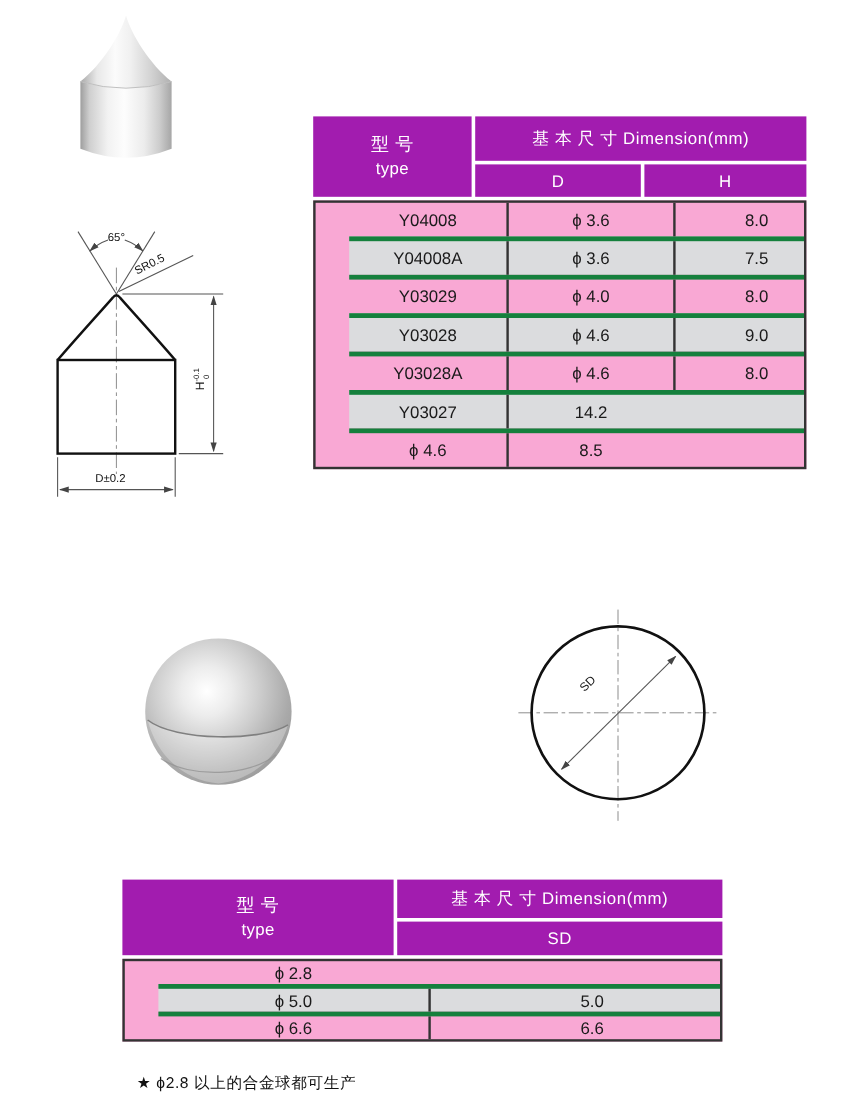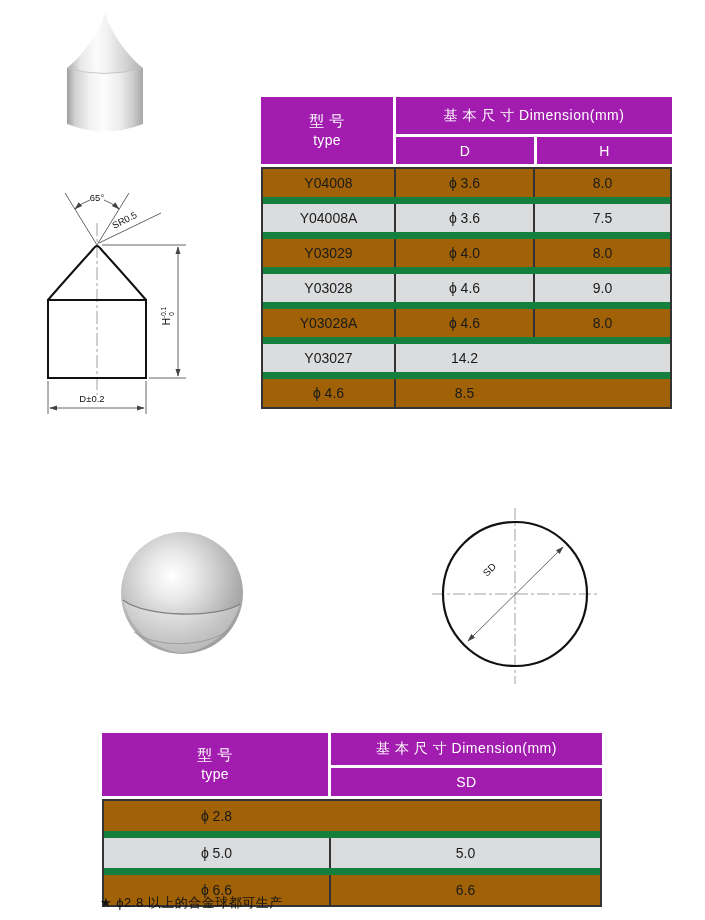--- a/index.html
+++ b/index.html
@@ -12,45 +12,45 @@
 
   
   .thead{display:grid;gap:3px;}
   .hcell{
     background:#a21caf;color:#ffffff;display:flex;align-items:center;justify-content:center;
     font-size:14px;letter-spacing:0.5px;
   }
   .hcell.type{flex-direction:column;line-height:1.35;grid-row:1/3;grid-column:1;}
   .hcell .cn{font-size:15px;}
   .hcell .en{font-size:14px;letter-spacing:0.3px;}
-  .tbody{border:2px solid #333;margin-top:3px;background:#a16207;}
+  .tbody{border:2px solid #333;margin-top:3px;background:#f9a8d4;padding-left:28px;}
   .trow{display:grid;}
-  .trow + .trow{border-top:7px solid #15803d;text-align:center;}
+  .trow + .trow{border-top:4px solid #15803d;text-align:center;}
   .trow.gray{background:#dbdcde;}
   .tcell{
     display:flex;align-items:center;justify-content:center;
     font-size:14px;color:#1a1a1a;
   }
   .tcell + .tcell{border-left:2px solid #333;}
 
   
   .table1{left:261px;top:97px;width:411px;}
   .table1 .thead{grid-template-columns:132px 138px 135px;grid-template-rows:37px 27px;}
   .table1 .hcell.dim{grid-column:2/4;grid-row:1;}
   .table1 .trow{grid-template-columns:131px 139px 137px;}
   .table1 .tcell{height:28px;}
 
   
   .table2{left:102px;top:733px;width:500px;}
   .table2 .thead{grid-template-columns:226px 271px;grid-template-rows:32px 28px;}
   .table2 .hcell.dim{grid-column:2;grid-row:1;}
   .table2 .trow{grid-template-columns:225px 271px;}
-  .table2 .tcell{height:30px;}
-
-  .footnote{left:100px;top:894px;font-size:13px;color:#111;letter-spacing:0.5px;}
+  .table2 .tcell{height:19px;}
+
+  .footnote{left:114px;top:894px;font-size:13px;color:#111;letter-spacing:0.5px;}
 
   svg{display:block;}
 </style>
 </head>
 <body>
 
 <div class="page">
 
   <svg class="abs" style="left:57px;top:8px;" width="96" height="134" viewBox="0 0 96 134">
     <defs>

